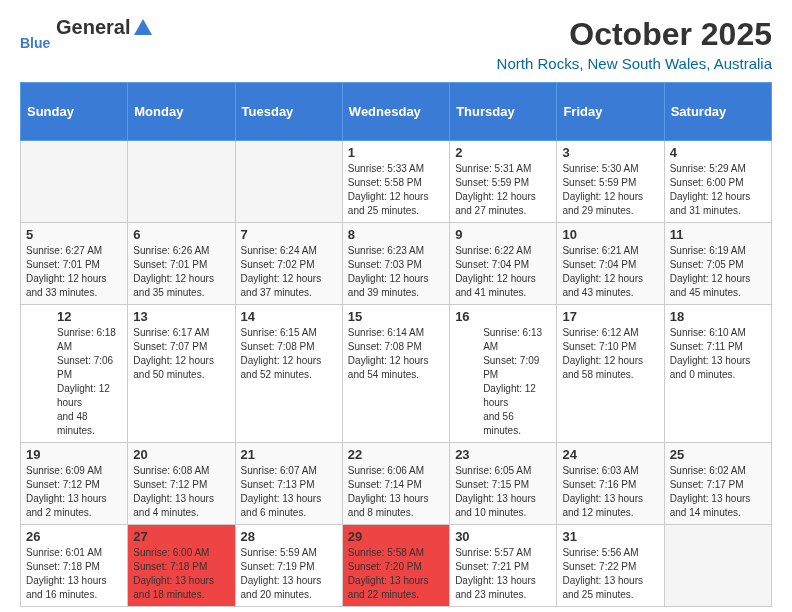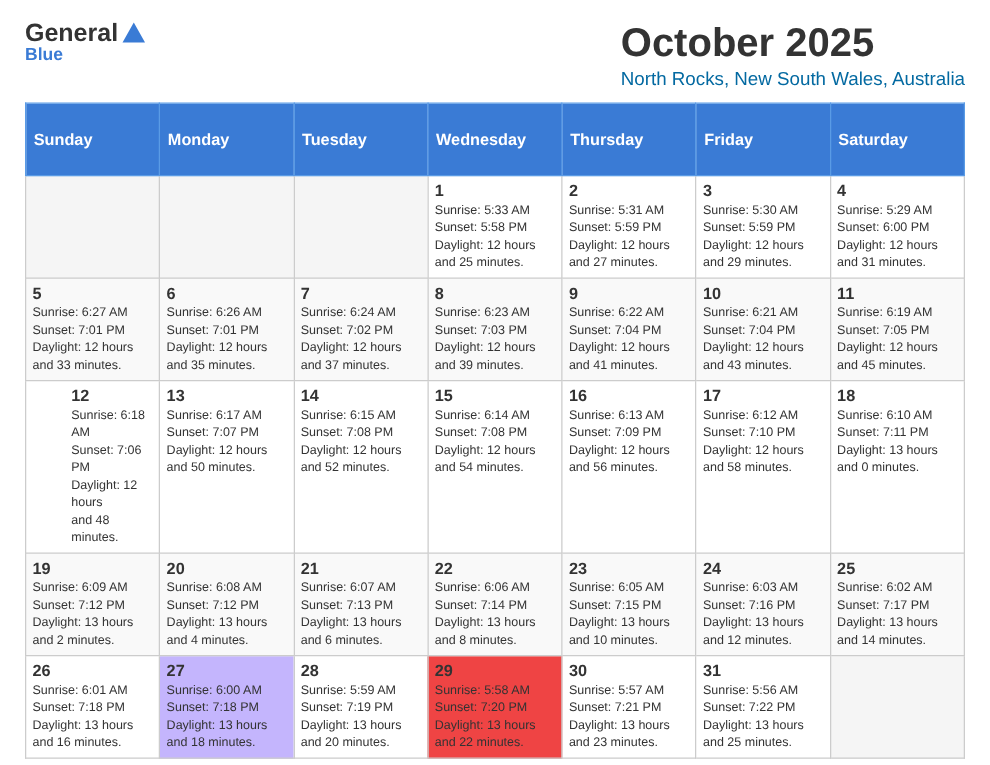--- a/index.html
+++ b/index.html
@@ -19,21 +19,21 @@
       justify-content: space-between;
       align-items: flex-start;
       margin-bottom: 10px;
     }
     .logo {
       display: flex;
       flex-direction: column;
       align-items: flex-start;
     }
     .title-section {
-      text-align: left;
+      text-align: right;
     }
     .month-title {
       font-size: 32px;
       font-weight: bold;
       color: #333;
     }
     .location {
       font-size: 15px;
       color: #0369a1;
       margin-top: 2px;
@@ -76,21 +76,21 @@
       color: #333;
       line-height: 1.4;
     }
   </style>
 </head>
 <body>
 
 <div class="container">
   <div class="header">
     <div class="logo">
-      <div style="display:flex;">
+      <div style="display:flex;align-items:center;margin-left:36px;">
         <span style="font-size:20px;font-weight:bold;color:#333;">General</span>
         <svg width="22" height="22" viewBox="0 0 22 22" style="margin-left:2px;">
           <polygon points="11,2 20,18 2,18" fill="#3a7bd5"></polygon>
         </svg>
       </div>
       <span style="font-size:14px;font-weight:bold;color:#3a7bd5;margin-top:-4px;">Blue</span>
     </div>
     <div class="title-section">
       <div class="month-title">October 2025</div>
       <div class="location">North Rocks, New South Wales, Australia</div>
@@ -218,21 +218,21 @@
           </td>
           <td style="background: rgb(255, 255, 255);">
             <span class="day-number">15</span>
             <div class="day-info" style="white-space: pre-line;">Sunrise: 6:14 AM
 Sunset: 7:08 PM
 Daylight: 12 hours
 and 54 minutes.</div>
           </td>
           <td style="background: rgb(255, 255, 255);">
             <span class="day-number">16</span>
-            <div class="day-info" style="white-space: pre-line;">Sunrise: 6:13 AM
+            <div class="day-info" style="white-space: pre-line; margin-left: 28px;">Sunrise: 6:13 AM
 Sunset: 7:09 PM
 Daylight: 12 hours
 and 56 minutes.</div>
           </td>
           <td style="background: rgb(255, 255, 255);">
             <span class="day-number">17</span>
             <div class="day-info" style="white-space: pre-line;">Sunrise: 6:12 AM
 Sunset: 7:10 PM
 Daylight: 12 hours
 and 58 minutes.</div>
@@ -297,21 +297,21 @@
           </td>
         </tr>
         <tr>
           <td style="background: rgb(255, 255, 255);">
             <span class="day-number">26</span>
             <div class="day-info" style="white-space: pre-line;">Sunrise: 6:01 AM
 Sunset: 7:18 PM
 Daylight: 13 hours
 and 16 minutes.</div>
           </td>
-          <td style="background: #c4b5fd;">
+          <td style="background: #ef4444;">
             <span class="day-number">27</span>
             <div class="day-info" style="white-space: pre-line;">Sunrise: 6:00 AM
 Sunset: 7:18 PM
 Daylight: 13 hours
 and 18 minutes.</div>
           </td>
           <td style="background: rgb(255, 255, 255);">
             <span class="day-number">28</span>
             <div class="day-info" style="white-space: pre-line;">Sunrise: 5:59 AM
 Sunset: 7:19 PM

